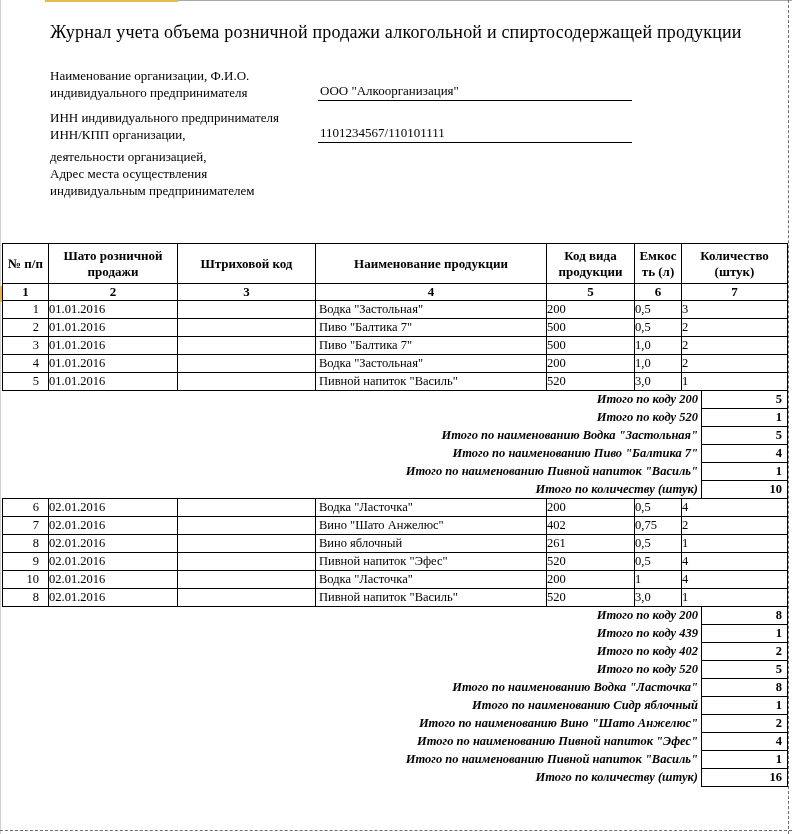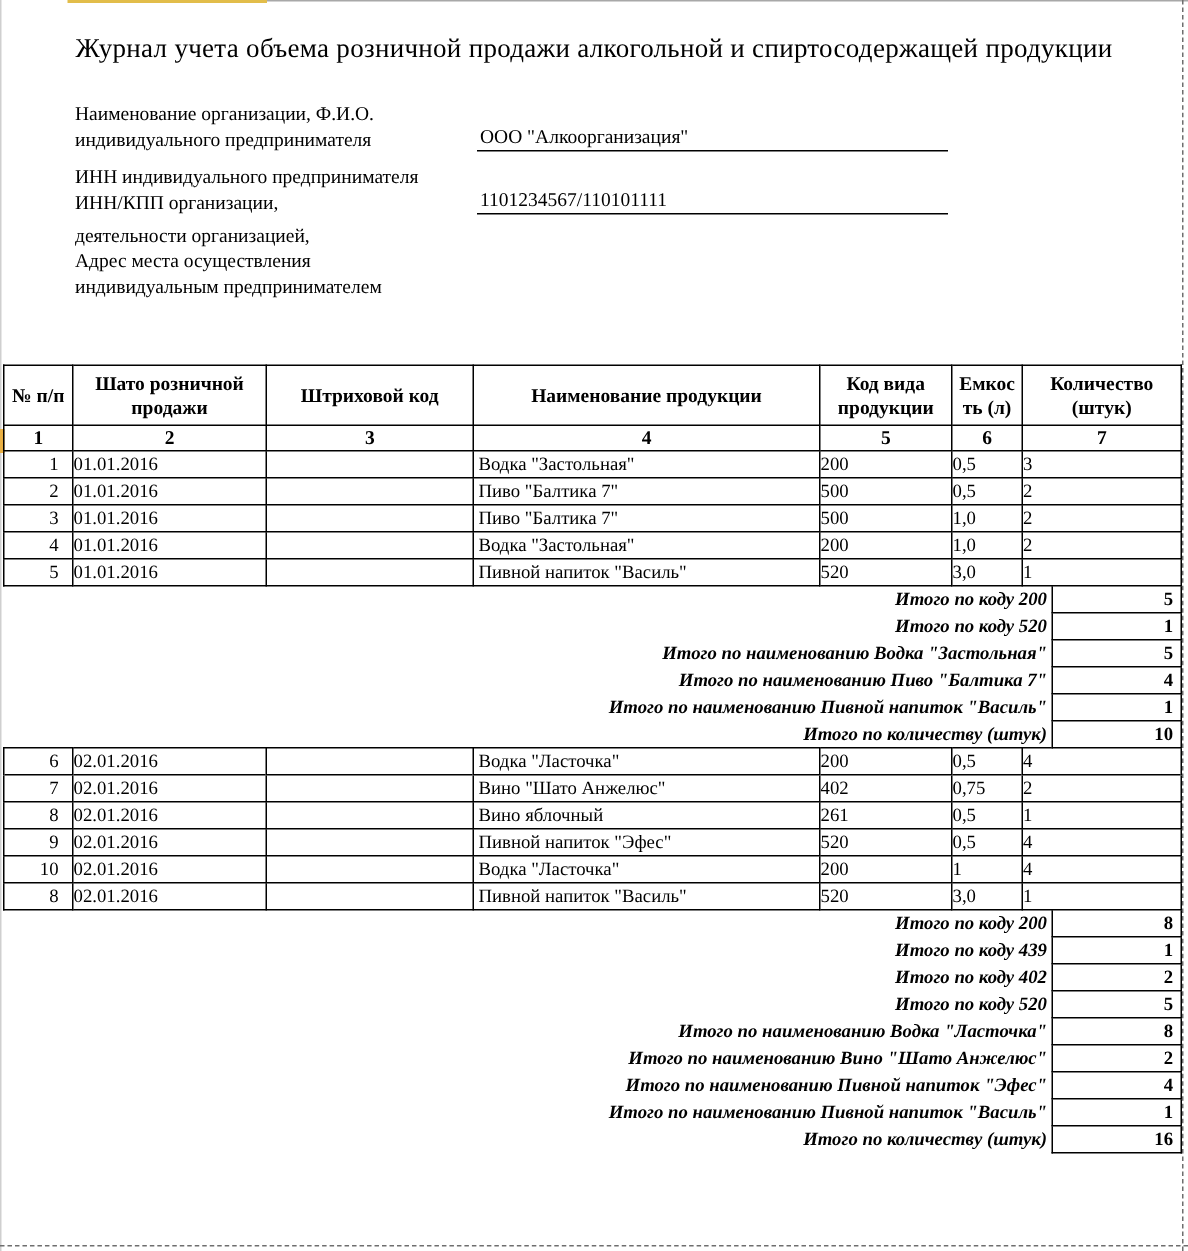--- a/index.html
+++ b/index.html
@@ -252,20 +252,24 @@
           </tr>
           <tr>
             <td class="total-label" colspan="7">Итого по коду 520</td>
             <td class="b total-value">5</td>
           </tr>
           <tr>
             <td class="total-label" colspan="7">Итого по наименованию Водка "Ласточка"</td>
             <td class="b total-value">8</td>
           </tr>
           <tr>
+            <td class="total-label" colspan="7">Итого по наименованию Сидр яблочный</td>
+            <td class="b total-value">1</td>
+          </tr>
+          <tr>
             <td class="total-label" colspan="7">Итого по наименованию Вино "Шато Анжелюс"</td>
             <td class="b total-value">2</td>
           </tr>
           <tr>
             <td class="total-label" colspan="7">Итого по наименованию Пивной напиток "Эфес"</td>
             <td class="b total-value">4</td>
           </tr>
           <tr>
             <td class="total-label" colspan="7">Итого по наименованию Пивной напиток "Василь"</td>
             <td class="b total-value">1</td>

